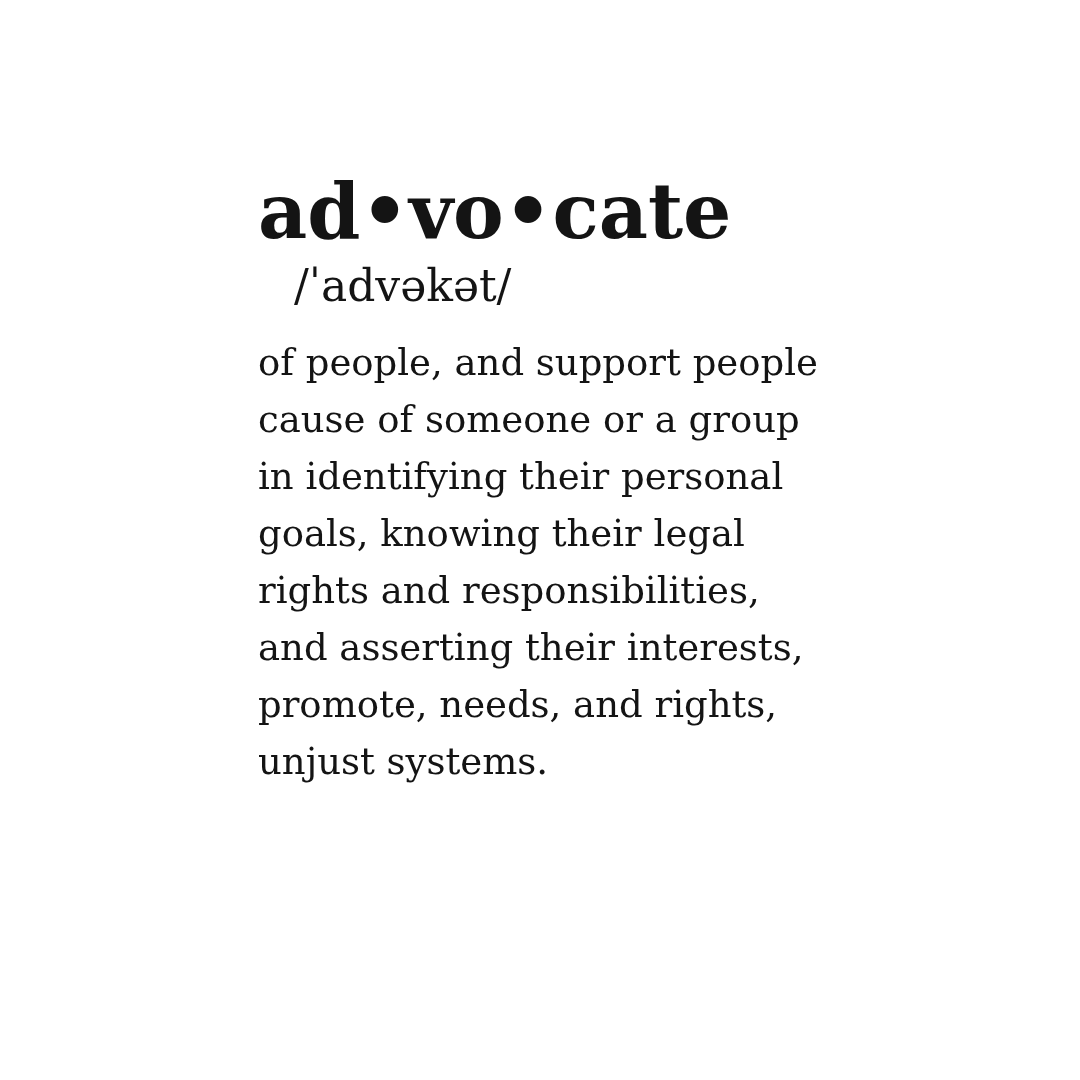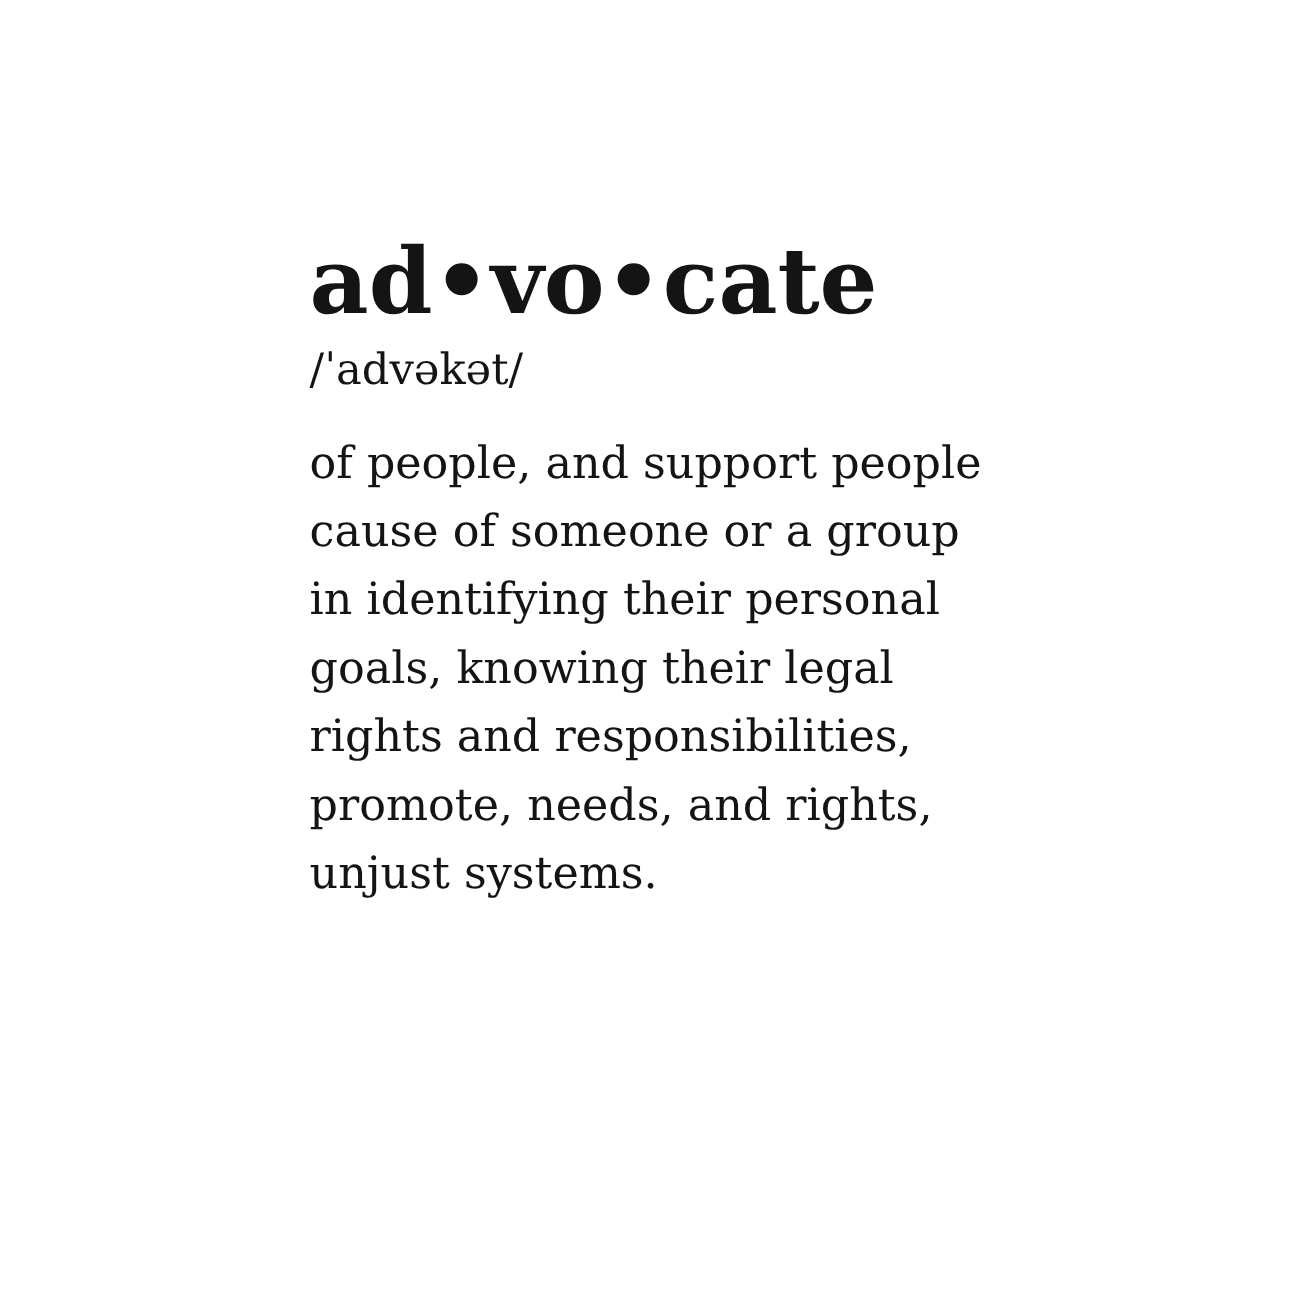--- a/index.html
+++ b/index.html
@@ -11,34 +11,35 @@
     width: 1080px;
     height: 1080px;
     background: #ffffff;
     overflow: hidden;
     font-family: "DejaVu Serif", serif;
     color: #141414;
   }
   .entry {
     position: absolute;
     left: 258px;
-    top: 195px;
+    top: 172px;
   }
   .word {
     font-size: 76px;
     line-height: 80px;
     font-weight: 700;
     letter-spacing: 0px;
     white-space: nowrap;
   }
   .pronunciation {
-    font-size: 36px;
+    font-size: 44px;
     line-height: 44px;
     margin-top: 12px;
     white-space: nowrap;
+    margin-left: 36px;
   }
   .definition {
     margin-top: 26px;
     font-size: 37px;
     line-height: 57px;
   }
   .definition .line {
     white-space: nowrap;
   }
 </style>
@@ -48,17 +49,18 @@
 <div class="canvas">
   <div class="entry">
     <div class="word">ad•vo•cate</div>
     <div class="pronunciation">/ˈadvəkət/</div>
     <div class="definition">
       <div class="line">of people, and support people</div>
       <div class="line">cause of someone or a group</div>
       <div class="line">in identifying their personal</div>
       <div class="line">goals, knowing their legal</div>
       <div class="line">rights and responsibilities,</div>
+      <div class="line">and asserting their interests,</div>
       <div class="line">promote, needs, and rights,</div>
       <div class="line">unjust systems.</div>
     </div>
   </div>
 </div>
 
 </body></html>

